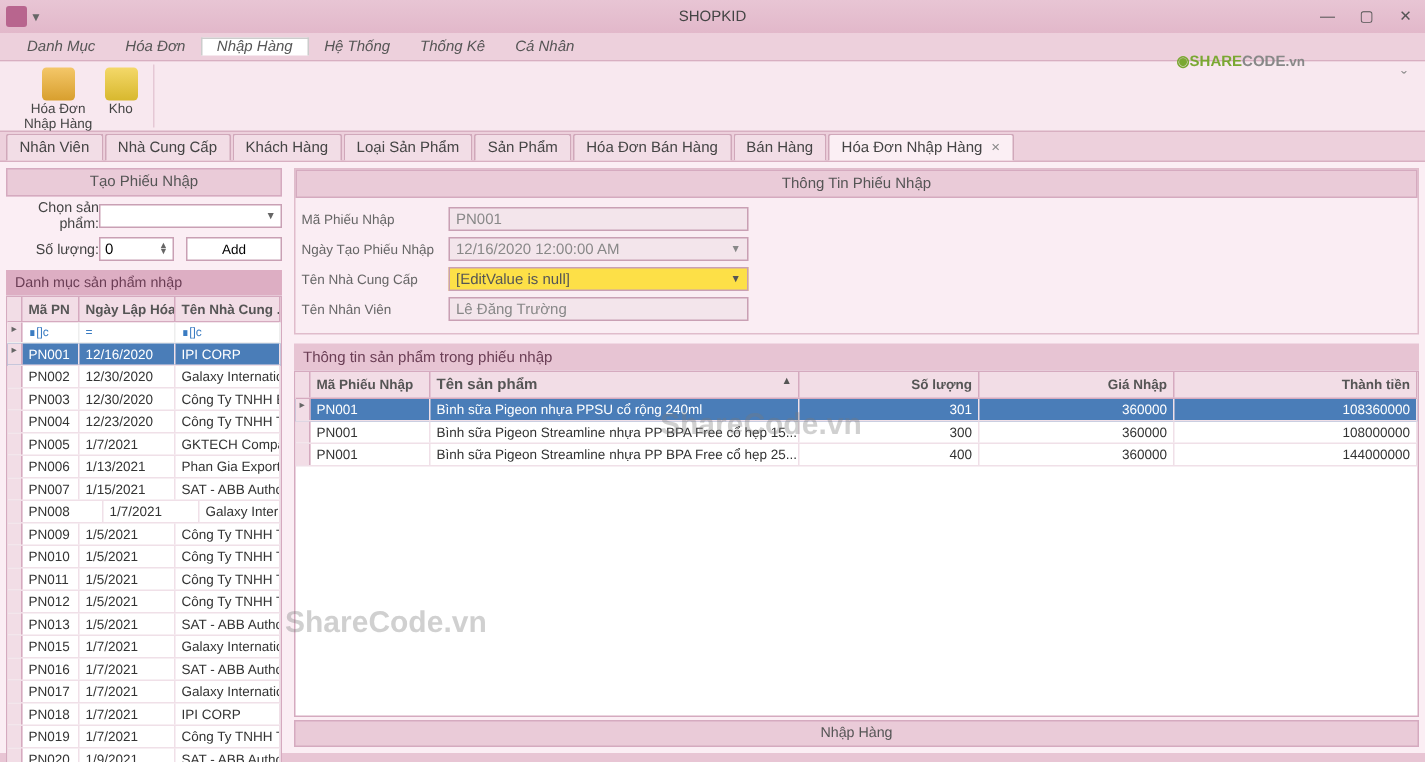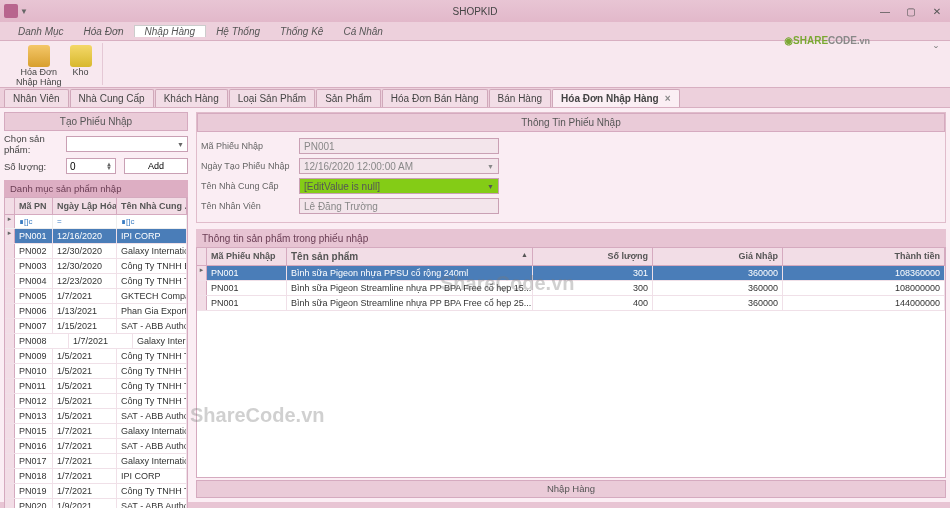--- a/index.html
+++ b/index.html
@@ -28,32 +28,32 @@
 .ribbon-item { display: flex; flex-direction: column; align-items: center; padding: 0 4px; cursor: pointer; }
 .ribbon-item .ricon { width: 22px; height: 22px; border-radius: 3px; }
 .ricon.box { background: linear-gradient(#f4c769, #d89f2e); }
 .ricon.scale { background: linear-gradient(#f4d869, #d8b82e); }
 .ribbon-item .rlabel { font-size: 9px; color: #444; margin-top: 1px; text-align: center; line-height: 1.1; }
 .ribbon-close { margin-left: auto; color: #888; font-size: 12px; padding: 2px 6px; }
 
 
 .tabstrip { height: 20px; background: #edd0dc; display: flex; align-items: flex-end; padding-left: 4px; border-bottom: 1px solid #d8afc1; }
 .tabstrip .tab { padding: 3px 8px; background: #f2dde6; border: 1px solid #d0a8ba; border-bottom: none; margin-right: 1px; font-size: 9px; color: #444; border-radius: 2px 2px 0 0; }
-.tabstrip .tab.active { background: #fbeff4; font-weight: 700; }
+.tabstrip .tab.active { background: #fbeff4; font-weight: 400; }
 .tabstrip .tab .x { margin-left: 6px; color: #888; }
 
 
 .content { display: flex; height: 394px; background: #fbeef4; position: relative; }
 .left-panel { width: 192px; padding: 4px; }
 .right-panel { flex: 1; padding: 4px; display: flex; flex-direction: column; }
 
 .panel-header { background: #eacbd8; color: #555; font-size: 10px; padding: 3px 6px; text-align: center; border: 1px solid #d5aabf; margin-bottom: 2px; }
 
 .form-row { display: flex; align-items: center; margin-bottom: 3px; }
-.form-row label { width: 62px; font-size: 9.5px; color: #444; }
+.form-row label { width: 62px; font-size: 9.5px; color: #444; text-align: right; }
 .form-row .input { flex: 1; height: 16px; background: #fff; border: 1px solid #c9a0b4; font-size: 9px; padding: 0 3px; display: flex; align-items: center; }
 .form-row .input .caret { margin-left: auto; font-size: 7px; color: #666; }
 .form-row .spinner { width: 50px; background: #fff; border: 1px solid #c9a0b4; height: 16px; display: flex; align-items: center; padding: 0 3px; font-size: 9px; }
 .form-row .spinner .spin { margin-left: auto; font-size: 6px; line-height: 0.7; color: #666; }
 .form-row .btn-add { flex: 1; margin-left: 8px; height: 16px; background: #fff; border: 1px solid #c9a0b4; font-size: 9px; text-align: center; line-height: 14px; }
 
 .grid-section { margin-top: 6px; }
 .grid-title { background: #ddaec3; color: #6a3d54; font-size: 9.5px; padding: 3px 6px; }
 .grid { border: 1px solid #d5aabf; background: #fff; }
 .grid-header { display: flex; background: #f2dde6; border-bottom: 1px solid #d5aabf; font-weight: bold; }
@@ -64,21 +64,21 @@
 .grid-row .gc { padding: 2px 4px; font-size: 9px; color: #333; border-right: 1px solid #f0e0e8; overflow: hidden; white-space: nowrap; }
 .grid-row.selected { background: #4a7db8; color: #fff; }
 .grid-row.selected .gc { color: #fff; }
 .row-indicator { width: 10px; background: #f2dde6; border-right: 1px solid #d5aabf; font-size: 7px; text-align: center; color: #666; }
 
 
 .detail-box { border: 1px solid #e0bccb; background: #faedf3; padding: 4px; margin-bottom: 6px; }
 .detail-box .panel-header { margin: -4px -4px 6px -4px; }
 .detail-row { display: flex; align-items: center; margin-bottom: 4px; }
 .detail-row label { width: 98px; font-size: 9px; color: #666; }
-.detail-row .dinput { flex: 1; max-width: 200px; height: 16px; background: #84cc16; border: 1px solid #c9a0b4; font-size: 9px; padding: 0 4px; display: flex; align-items: center; color: #555; }
+.detail-row .dinput { flex: 1; max-width: 200px; height: 16px; background: #fde047; border: 1px solid #c9a0b4; font-size: 9px; padding: 0 4px; display: flex; align-items: center; color: #555; }
 .detail-row .dinput.readonly { background: #f3e5eb; color: #888; }
 .detail-row .dinput .caret { margin-left: auto; font-size: 7px; }
 
 
 .right-grid-title { background: #e7c4d3; color: #6a3d54; font-size: 9.5px; padding: 3px 6px; display: flex; align-items: center; }
 .right-grid-title .heart-decor { margin-left: auto; width: 60px; height: 12px; }
 .right-grid { border: 1px solid #d5aabf; background: #fff; flex: 1; overflow: auto; }
 
 
 .bottom-btn { height: 18px; background: #eacbd8; border: 1px solid #d5aabf; text-align: center; font-size: 9.5px; color: #555; line-height: 16px; margin-top: 2px; }

